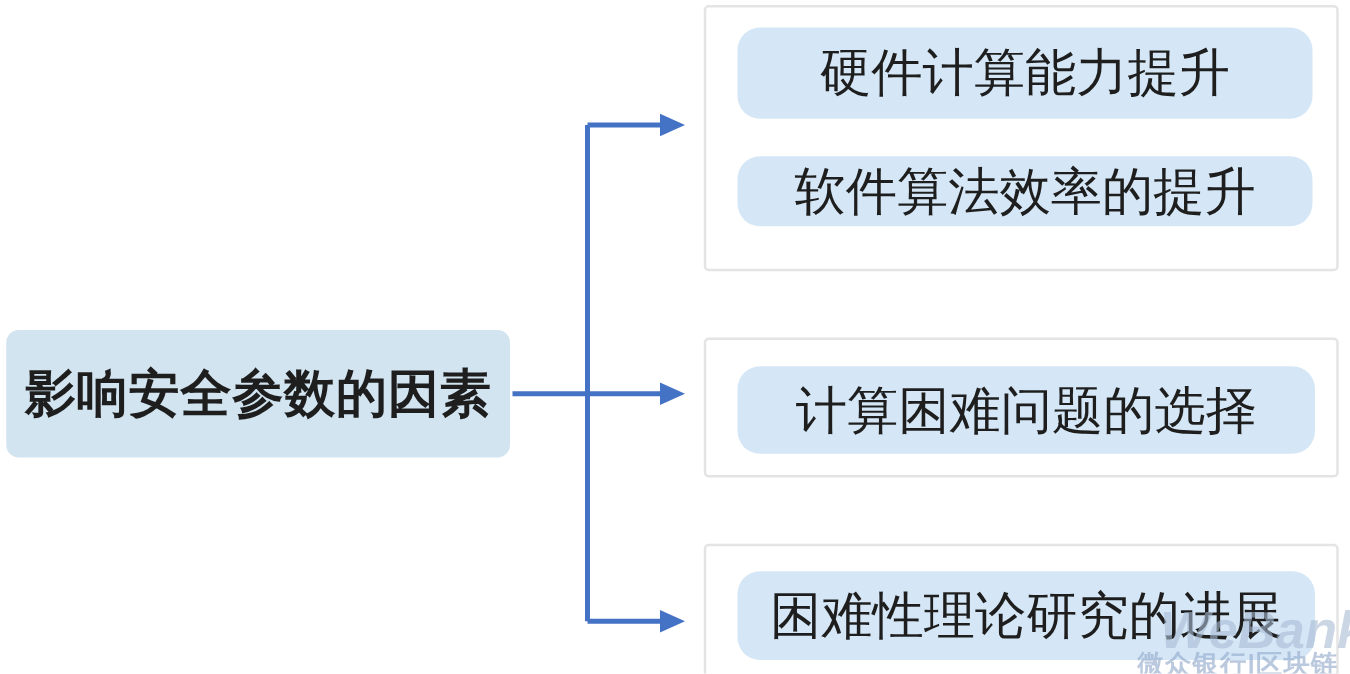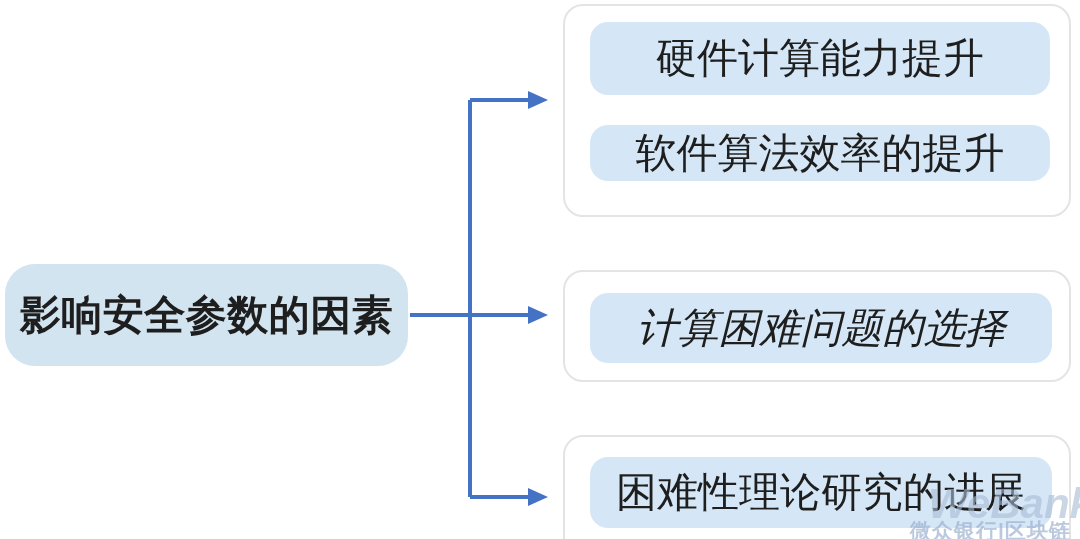--- a/index.html
+++ b/index.html
@@ -15,21 +15,21 @@
     background: #ffffff;
     overflow: hidden;
   }
   .root-node {
     position: absolute;
     left: 5px;
     top: 264px;
     width: 403px;
     height: 102px;
     background: var(--node-fill-left, #D2E4F0);
-    border-radius: 30px;
+    border-radius: 10px;
     display: flex;
     align-items: center;
     justify-content: center;
     font-size: 41px;
     font-weight: bold;
     color: var(--text, #1E1E1E);
     letter-spacing: 0.5px;
     white-space: nowrap;
   }
   .connector-svg {
@@ -48,26 +48,26 @@
   .arrowhead {
     fill: var(--arrow, #4472C4);
     stroke: none;
   }
   .branch-group {
     position: absolute;
     left: 563px;
     width: 508px;
     background: #ffffff;
     border: 2px solid var(--group-border, #E4E4E4);
-    border-radius: 20px;
+    border-radius: 4px;
     box-sizing: border-box;
     text-align: center;
   }
   .branch-group.top    { top: 4px;   height: 213px; }
-  .branch-group.middle { top: 270px; height: 112px; font-style: italic; }
+  .branch-group.middle { top: 270px; height: 112px; }
   .branch-group.bottom { top: 435px; height: 130px; }
   .branch-item {
     position: absolute;
     background: var(--node-fill-right, #D5E7F6);
     border-radius: 18px;
     display: flex;
     align-items: center;
     justify-content: center;
     font-size: 41px;
     font-weight: 400;

